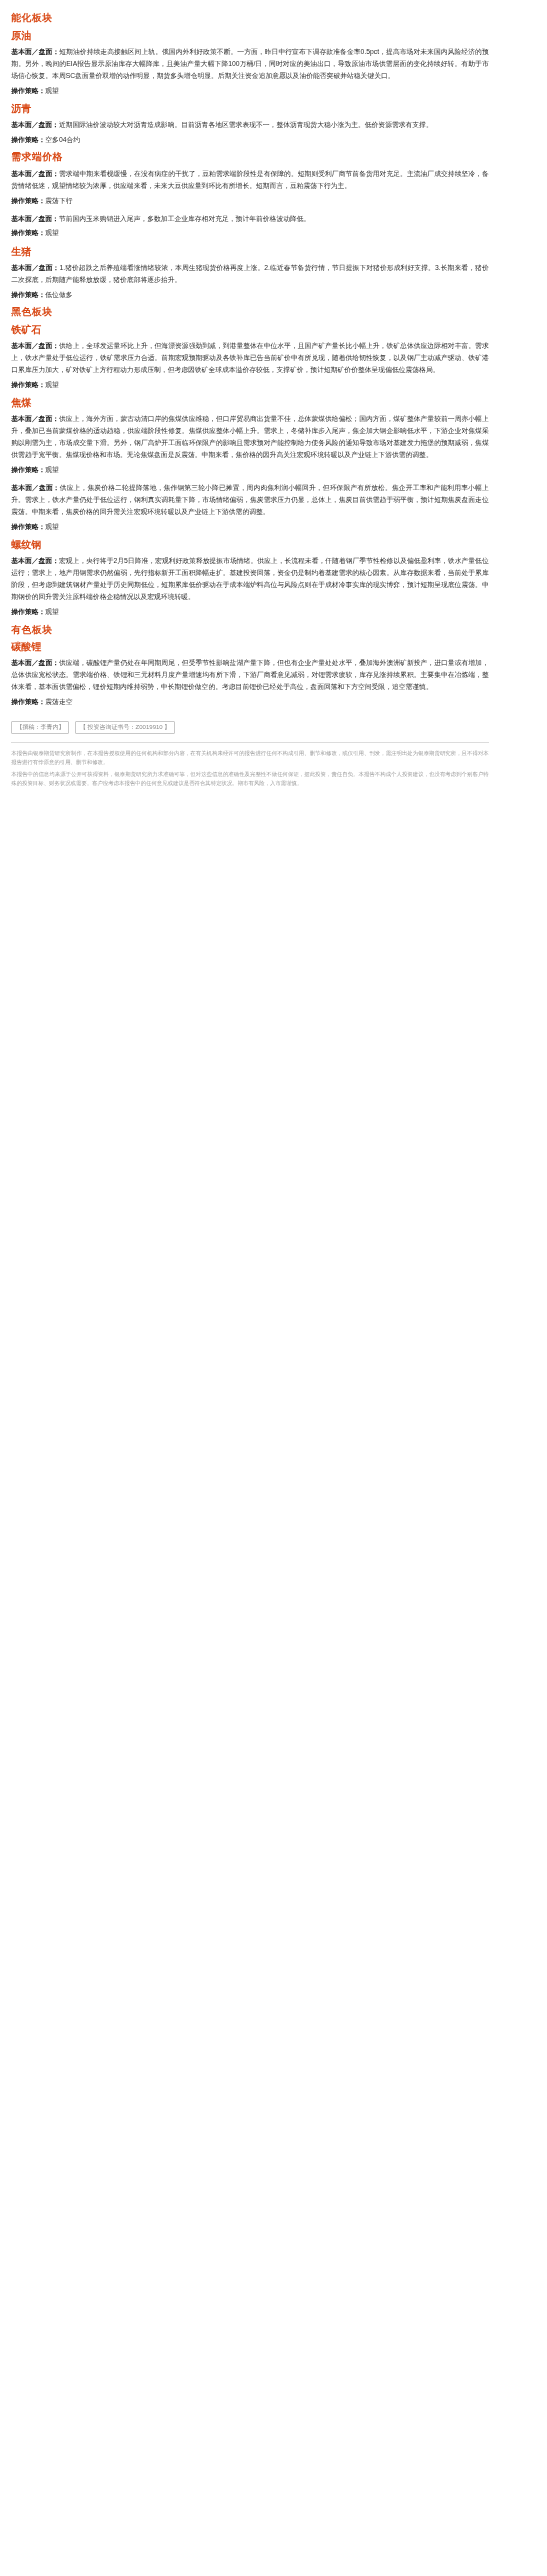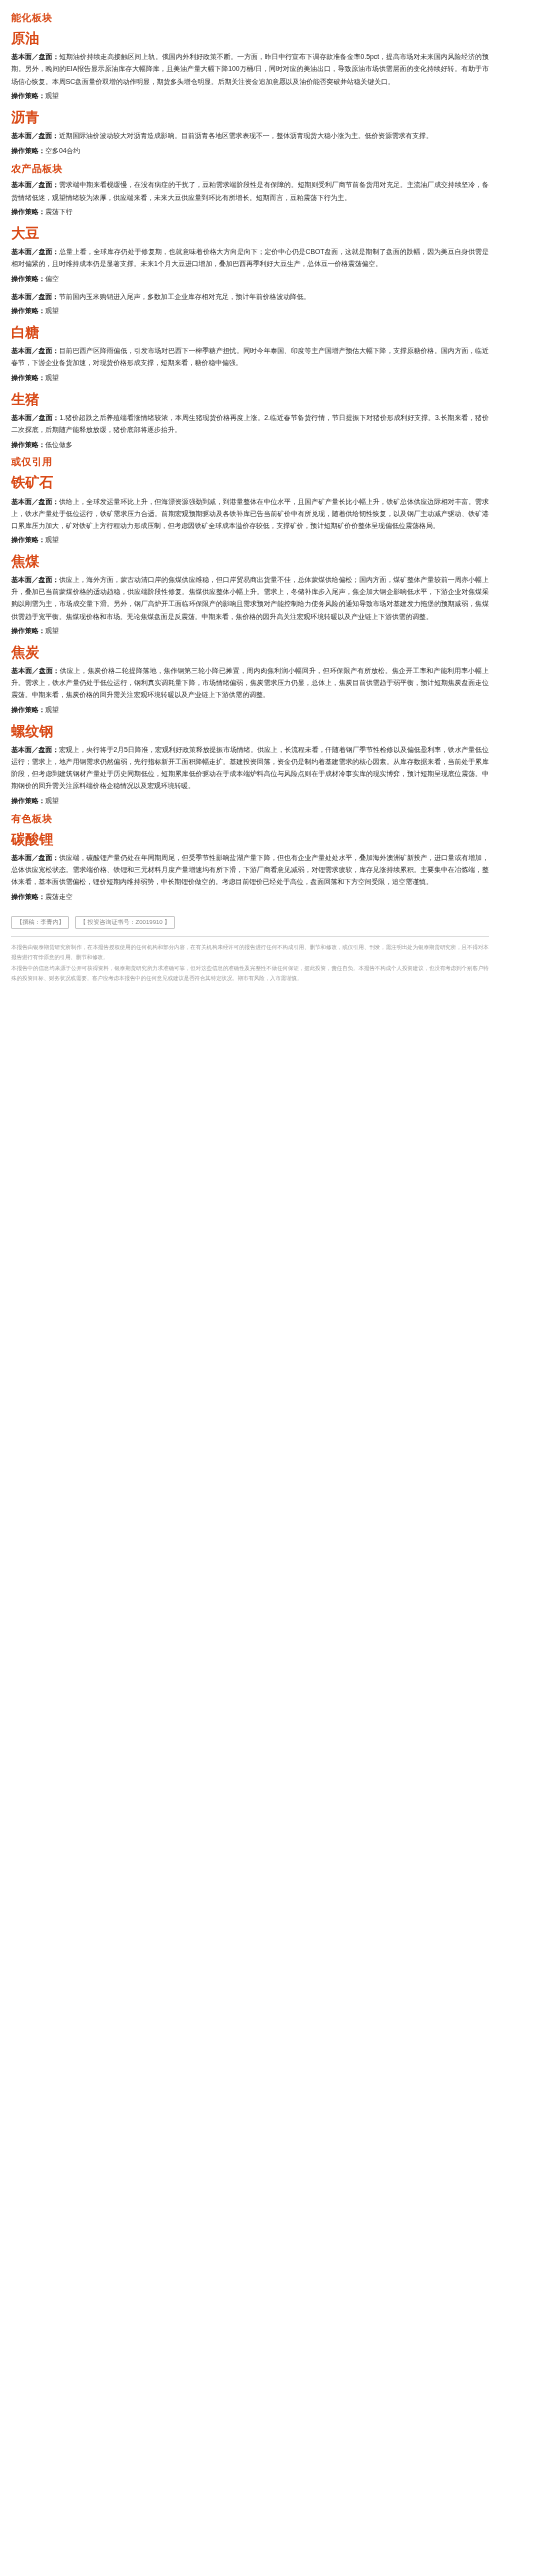--- a/index.html
+++ b/index.html
@@ -27,21 +27,21 @@
     font-weight: bold;
     color: #d94a17;
     letter-spacing: 0.5px;
     margin: 5.2px 0 4.1px 0;
     line-height: 1.3;
   }
   .commodity {
     margin: 0 0 6.2px 0;
   }
   .commodity-name {
-    font-size: 14px;
+    font-size: 10px;
     font-weight: bold;
     color: #d94a17;
     margin: 0 0 2.6px 0;
     line-height: 1.4;
   }
   .para {
     font-size: 6.8px;
     line-height: 1.78;
     color: #2b2b2b;
     text-align: justify;
@@ -103,59 +103,48 @@
           <p class="para"><span class="lead">基本面／盘面：</span><span>短期油价持续走高接触区间上轨。俄国内外利好政策不断。一方面，昨日中行宣布下调存款准备金率0.5pct，提高市场对未来国内风险经济的预期。另外，晚间的EIA报告显示原油库存大幅降库，且美油产量大幅下降100万桶/日，同时对应的美油出口，导致原油市场供需层面的变化持续好转。有助于市场信心恢复。本周SC盘面量价双增的动作明显，期货多头增仓明显。后期关注资金追加意愿以及油价能否突破并站稳关键关口。</span></p>
           <p class="strategy"><span class="lead">操作策略：</span><span>观望</span></p>
         </div>
         <div class="commodity">
           <div class="commodity-name">沥青</div>
           <p class="para"><span class="lead">基本面／盘面：</span><span>近期国际油价波动较大对沥青造成影响。目前沥青各地区需求表现不一，整体沥青现货大稳小涨为主。低价资源需求有支撑。</span></p>
           <p class="strategy"><span class="lead">操作策略：</span><span>空多04合约</span></p>
         </div>
       </div>
       <div class="section">
-        <div class="section-title">农产品板块</div>
+        <div class="section-title">需求端价格</div>
         <div class="commodity">
           <p class="para"><span class="lead">基本面／盘面：</span><span>需求端中期来看枧缓慢，在没有病症的干扰了，豆粕需求端阶段性是有保障的。短期则受利厂商节前备货用对充足。主流油厂成交持续坚冷，备货情绪低迷，观望情绪较为浓厚，供应端来看，未来大豆供应量到环比有所增长。短期而言，豆粕震荡下行为主。</span></p>
           <p class="strategy"><span class="lead">操作策略：</span><span>震荡下行</span></p>
         </div>
         <div class="commodity">
-          <div class="commodity-name">大豆</div>
-          <p class="para"><span class="lead">基本面／盘面：</span><span>总量上看，全球库存仍处于修复期，也就意味着价格大方向是向下；定价中心仍是CBOT盘面，这就是期制了盘面的跌幅，因为美豆自身供需是相对偏紧的，且时维持成本仍是显著支撑。未来1个月大豆进口增加，叠加巴西再季利好大豆生产，总体豆一价格震荡偏空。</span></p>
-          <p class="strategy"><span class="lead">操作策略：</span><span>偏空</span></p>
-        </div>
-        <div class="commodity">
           <p class="para"><span class="lead">基本面／盘面：</span><span>节前国内玉米购销进入尾声，多数加工企业库存相对充足，预计年前价格波动降低。</span></p>
-          <p class="strategy"><span class="lead">操作策略：</span><span>观望</span></p>
-        </div>
-        <div class="commodity">
-          <div class="commodity-name">白糖</div>
-          <p class="para"><span class="lead">基本面／盘面：</span><span>目前巴西产区降雨偏低，引发市场对巴西下一榨季糖产担忧。同时今年泰国、印度等主产国增产预估大幅下降，支撑原糖价格。国内方面，临近春节，下游企业备货加速，对现货价格形成支撑，短期来看，糖价稳中偏强。</span></p>
           <p class="strategy"><span class="lead">操作策略：</span><span>观望</span></p>
         </div>
         <div class="commodity">
           <div class="commodity-name">生猪</div>
           <p class="para"><span class="lead">基本面／盘面：</span><span>1.猪价超跌之后养殖端看涨情绪较浓，本周生猪现货价格再度上涨。2.临近春节备货行情，节日提振下对猪价形成利好支撑。3.长期来看，猪价二次探底，后期随产能释放放缓，猪价底部将逐步抬升。</span></p>
           <p class="strategy"><span class="lead">操作策略：</span><span>低位做多</span></p>
         </div>
       </div>
       <div class="section">
-        <div class="section-title">或仅引用</div>
+        <div class="section-title">黑色板块</div>
         <div class="commodity">
           <div class="commodity-name">铁矿石</div>
           <p class="para"><span class="lead">基本面／盘面：</span><span>供给上，全球发运量环比上升，但海漂资源强劲到减，到港量整体在中位水平，且国产矿产量长比小幅上升，铁矿总体供应边际相对丰富。需求上，铁水产量处于低位运行，铁矿需求压力合适。前期宏观预期驱动及各铁补库已告当前矿价中有所兑现，随着供给韧性恢复，以及钢厂主动减产驱动、铁矿港口累库压力加大，矿对铁矿上方行程动力形成压制，但考虑因铁矿全球成本溢价存较低，支撑矿价，预计短期矿价价整体呈现偏低位震荡格局。</span></p>
           <p class="strategy"><span class="lead">操作策略：</span><span>观望</span></p>
         </div>
         <div class="commodity">
           <div class="commodity-name">焦煤</div>
           <p class="para"><span class="lead">基本面／盘面：</span><span>供应上，海外方面，蒙古动清口岸的焦煤供应维稳，但口岸贸易商出货量不佳，总体蒙煤供给偏松；国内方面，煤矿整体产量较前一周亦小幅上升，叠加已当前蒙煤价格的适动趋稳，供应端阶段性修复。焦煤供应整体小幅上升。需求上，冬储补库步入尾声，焦企加大钢企影响低水平，下游企业对焦煤采购以刚需为主，市场成交量下滑。另外，钢厂高炉开工面临环保限产的影响且需求预对产能控制给力使务风险的通知导致市场对基建发力拖堡的预期减弱，焦煤供需趋于宽平衡。焦煤现价格和市场。无论焦煤盘面是反震荡。中期来看，焦价格的因升高关注宏观环境转暖以及产业链上下游供需的调整。</span></p>
           <p class="strategy"><span class="lead">操作策略：</span><span>观望</span></p>
         </div>
         <div class="commodity">
-          <div class="commodity-name">焦炭</div>
           <p class="para"><span class="lead">基本面／盘面：</span><span>供应上，焦炭价格二轮提降落地，焦作钢第三轮小降已摊置，周内肉焦利润小幅回升，但环保限产有所放松。焦企开工率和产能利用率小幅上升。需求上，铁水产量仍处于低位运行，钢利真实调耗量下降，市场情绪偏弱，焦炭需求压力仍显，总体上，焦炭目前供需趋于弱平衡，预计短期焦炭盘面走位震荡。中期来看，焦炭价格的回升需关注宏观环境转暖以及产业链上下游供需的调整。</span></p>
           <p class="strategy"><span class="lead">操作策略：</span><span>观望</span></p>
         </div>
         <div class="commodity">
           <div class="commodity-name">螺纹钢</div>
           <p class="para"><span class="lead">基本面／盘面：</span><span>宏观上，央行将于2月5日降准，宏观利好政策释放提振市场情绪。供应上，长流程未看，仟随着钢厂季节性检修以及偏低盈利率，铁水产量低位运行；需求上，地产用钢需求仍然偏弱，先行指标新开工面积降幅走扩。基建投资回落，资金仍是制约着基建需求的核心因素。从库存数据来看，当前处于累库阶段，但考虑到建筑钢材产量处于历史同期低位，短期累库低价驱动在于成本端炉料高位与风险点则在于成材冷事实库的现实博弈，预计短期呈现底位震荡。中期钢价的回升需关注原料端价格企稳情况以及宏观环境转暖。</span></p>
           <p class="strategy"><span class="lead">操作策略：</span><span>观望</span></p>
         </div>
       </div>
       <div class="section">

